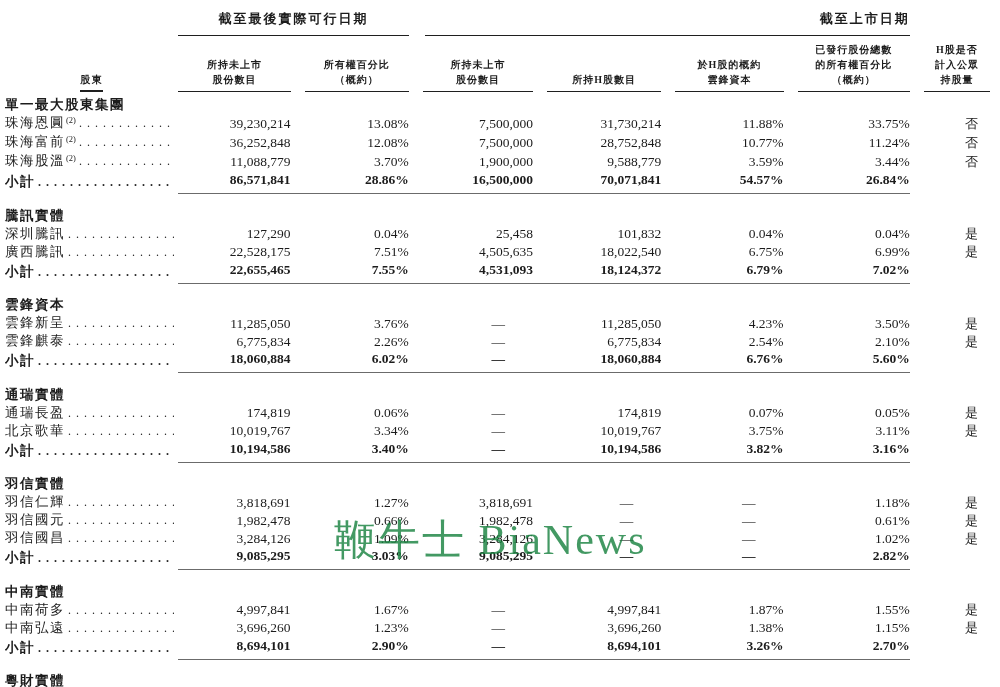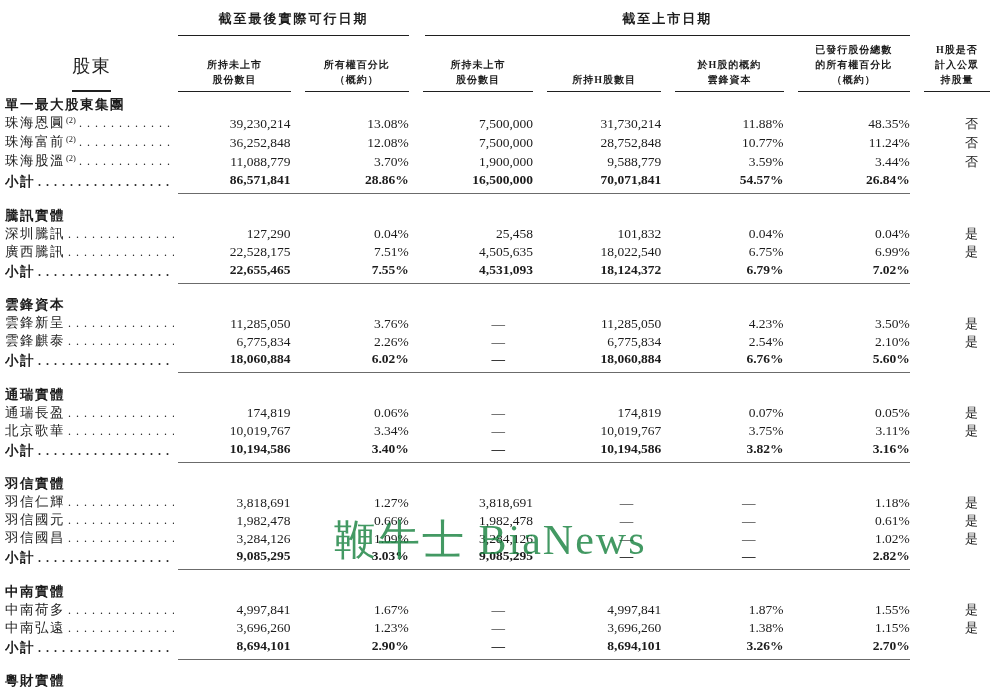--- a/index.html
+++ b/index.html
@@ -26,41 +26,41 @@
   .grp {
     border-bottom: 1.5px solid #1f1f1f;
     padding: 6px 0 7px 0;
     text-align: center;
     font-weight: bold;
     font-size: 13px;
     letter-spacing: 2px;
     white-space: nowrap;
   }
   .grp-a { margin-left: 0; }
-  .grp-b { margin-left: 16px; }
+  .grp-b { margin-left: 16px; text-align: right; }
   tr.hdr-row th { height: 56px; }
   .hcell {
     margin-left: 14px;
     border-bottom: 1.5px solid #1f1f1f;
     padding-bottom: 4px;
     text-align: center;
     font-weight: bold;
     font-size: 10px;
     line-height: 15px;
     letter-spacing: 1px;
     white-space: nowrap;
   }
   .hcell.first { margin-left: 0; }
   .hname {
     display: inline-block;
-    font-weight: normal;
-    font-size: 18px;
+    font-weight: bold;
+    font-size: 10px;
     letter-spacing: 1.5px;
     border-bottom: 2px solid #1f1f1f;
-    padding-bottom: 12px;
+    padding-bottom: 3px;
   }
 
   
   .sec-td { padding-top: 3px; height: 19px; }
   .sec-title { font-weight: bold; font-size: 13.5px; letter-spacing: 1.5px; }
   td.name-td { overflow: hidden; }
   .name-cell {
     display: flex; align-items: baseline;
     font-size: 13.5px; line-height: 17px;
     overflow: hidden; white-space: nowrap;
@@ -182,21 +182,21 @@
             <span class="cjk">珠海恩圓</span>
             <sup class="fn">(2)</sup>
             <span class="leader"></span>
           </div>
         </td>
         <td class="num">39,230,214</td>
         <td class="num">13.08%</td>
         <td class="num">7,500,000</td>
         <td class="num">31,730,214</td>
         <td class="num">11.88%</td>
-        <td class="num">48.35%</td>
+        <td class="num">33.75%</td>
         <td class="num flag">否</td>
       </tr>
       <tr>
         <td class="name-td">
           <div class="name-cell">
             <span class="cjk">珠海富前</span>
             <sup class="fn">(2)</sup>
             <span class="leader"></span>
           </div>
         </td>

